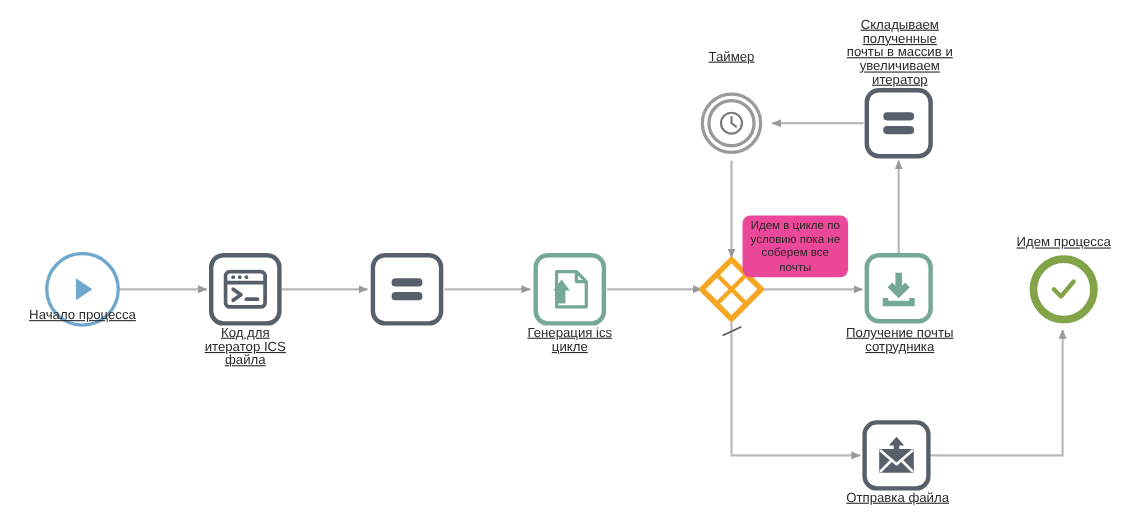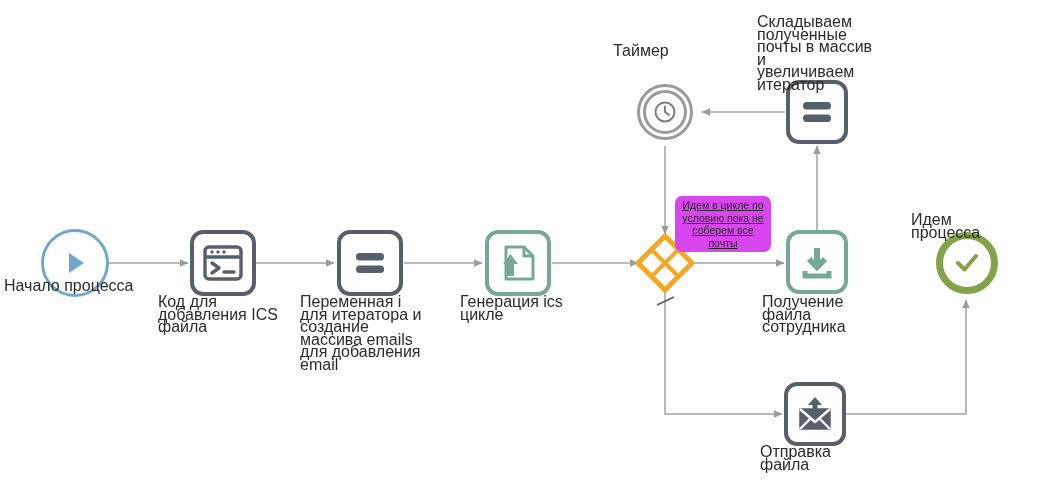--- a/index.html
+++ b/index.html
@@ -70,41 +70,42 @@
   }
   .task-dark { border: 4px solid #57606A; }
   .task-green { border: 4px solid #76A898; }
   
   .gateway {
     position: absolute;
   }
   
   .label {
     position: absolute;
-    font-size: 16px;
+    font-size: 12px;
     line-height: 12.5px;
     color: #2b2b2b;
+    text-align: center;
     white-space: pre-line;
+    text-decoration: underline;
   }
   
   .note {
     position: absolute;
-    background: #d946ef;
+    background: #ec4899;
     border-radius: 7px;
     font-size: 10.5px;
     line-height: 12.5px;
     color: #2b2b2b;
     text-align: center;
     white-space: pre-line;
     display: flex;
     align-items: center;
     justify-content: center;
     padding: 4px 6px;
     box-sizing: border-box;
-    text-decoration: underline;
   }
 </style>
 </head>
 <body>
 
 <div id="canvas">
 
   <svg id="edges" viewBox="0 0 1038 480" xmlns="http://www.w3.org/2000/svg">
     <defs>
       <marker id="arrow" markerWidth="9" markerHeight="9" refX="8" refY="4.5" orient="auto" markerUnits="userSpaceOnUse">
@@ -147,35 +148,29 @@
       <rect x="2" y="2" width="36" height="32" rx="4" ry="4" fill="none" stroke="#57606A" stroke-width="3.4"></rect>
       <path d="M2,12 L38,12" stroke="#57606A" stroke-width="3.4"></path>
       <circle cx="9" cy="7" r="1.7" fill="#57606A"></circle>
       <circle cx="15" cy="7" r="1.7" fill="#57606A"></circle>
       <circle cx="21" cy="7" r="1.7" fill="#57606A"></circle>
       <path d="M9,18 L16,23 L9,28" fill="none" stroke="#57606A" stroke-width="3.4" stroke-linecap="round" stroke-linejoin="round"></path>
       <path d="M21,27 L31,27" stroke="#57606A" stroke-width="3.4" stroke-linecap="round"></path>
     </svg>
   </div>
   <div class="label" style="left:158px; top:296px; width:130px;">Код для
-добавления ICS
+итератор ICS
 файла</div>
 
   <div class="node task task-dark" style="left:337px; top:230px; width:66px; height:66px;">
     <svg width="34" height="26" viewBox="0 0 34 26">
       <rect x="3" y="3" width="28" height="7.5" rx="3.5" fill="#57606A"></rect>
       <rect x="3" y="15.5" width="28" height="7.5" rx="3.5" fill="#57606A"></rect>
     </svg>
   </div>
-  <div class="label" style="left:300px; top:296px; width:140px;">Переменная i
-для итератора и
-создание
-массива emails
-для добавления
-email</div>
 
   <div class="node task task-green" style="left:485px; top:230px; width:66px; height:66px;">
     <svg width="40" height="40" viewBox="0 0 40 40">
       <path d="M8,4 L26,4 L35,13 L35,36 L8,36 Z" fill="none" stroke="#76A898" stroke-width="3" stroke-linejoin="round"></path>
       <path d="M26,4 L26,13 L35,13" fill="none" stroke="#76A898" stroke-width="3" stroke-linejoin="round"></path>
       <path d="M13,20 L19,20 L19,33 L7,33 L7,20 L13,20 L13,13 L6,22" fill="none" stroke="none"></path>
       <g fill="#76A898">
         <path d="M12.5,11 L20,21 L16,21 L16,33 L9,33 L9,21 L5,21 Z"></path>
       </g>
     </svg>
@@ -216,21 +211,21 @@
 почты в массив и
 увеличиваем
 итератор</div>
 
   <div class="node task task-green" style="left:786px; top:230px; width:62px; height:64px;">
     <svg width="36" height="34" viewBox="0 0 36 34">
       <path d="M18,3 L18,20 M10,14 L18,22 L26,14" fill="none" stroke="#76A898" stroke-width="6" stroke-linecap="butt" stroke-linejoin="miter"></path>
       <path d="M6,26 L6,31 L30,31 L30,26" fill="none" stroke="#76A898" stroke-width="5" stroke-linecap="butt" stroke-linejoin="miter"></path>
     </svg>
   </div>
-  <div class="label" style="left:762px; top:296px; width:112px;">Получение файла
+  <div class="label" style="left:762px; top:296px; width:112px;">Получение почты
 сотрудника</div>
 
   <div class="node task task-dark" style="left:784px; top:382px; width:62px; height:64px;">
     <svg width="38" height="36" viewBox="0 0 38 36">
       <g fill="#57606A">
         <path d="M19,1 L26,9 L21.5,9 L21.5,15 L16.5,15 L16.5,9 L12,9 Z"></path>
       </g>
       <path d="M4,13 L34,13 L34,33 L4,33 Z" fill="#57606A" stroke="#57606A" stroke-width="1.5" stroke-linejoin="round"></path>
       <path d="M4,13 L19,26 L34,13" fill="none" stroke="#ffffff" stroke-width="2.4" stroke-linejoin="round"></path>
       <path d="M4,33 L15,22 M34,33 L23,22" fill="none" stroke="#ffffff" stroke-width="2.4"></path>

